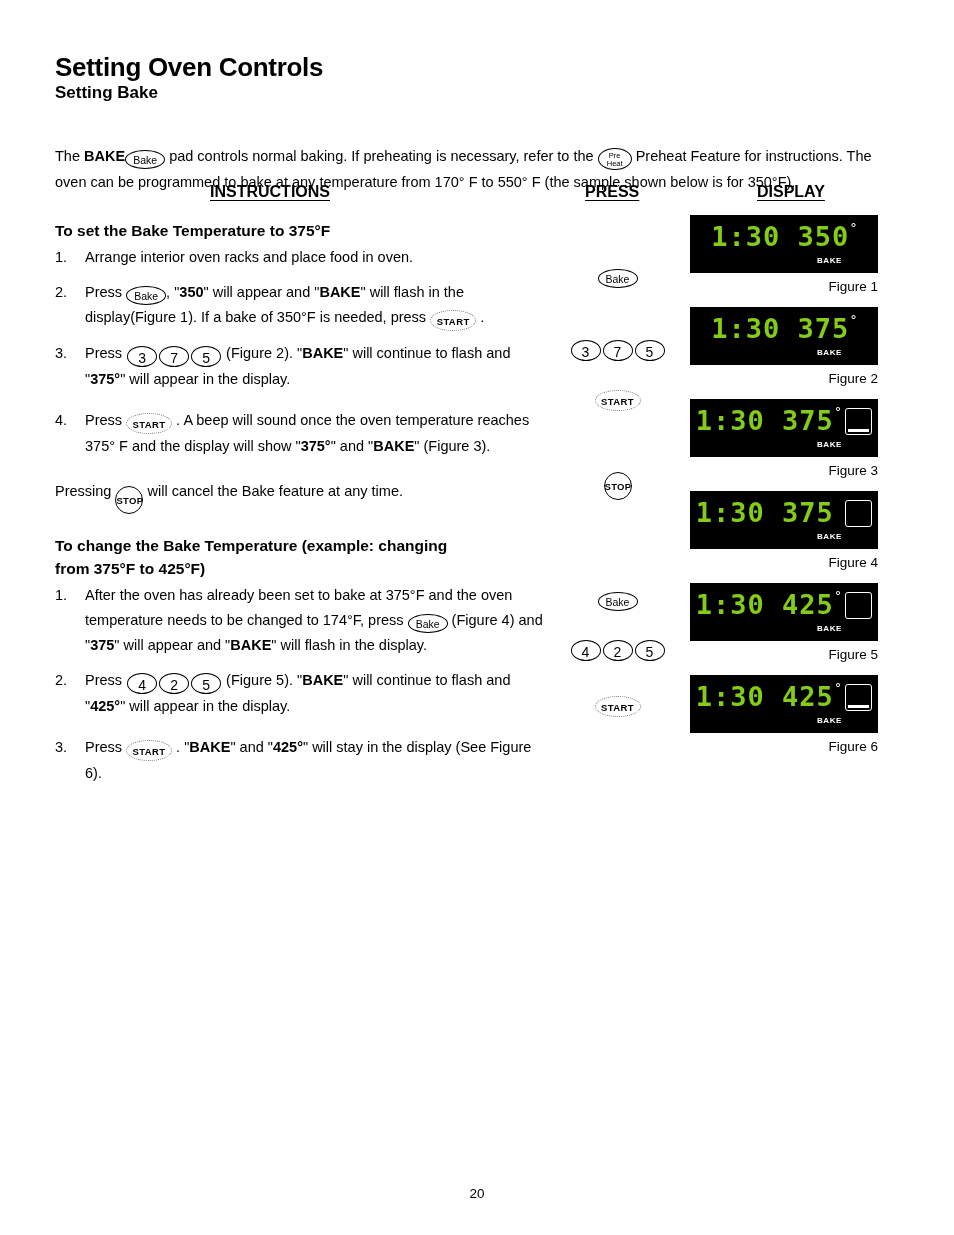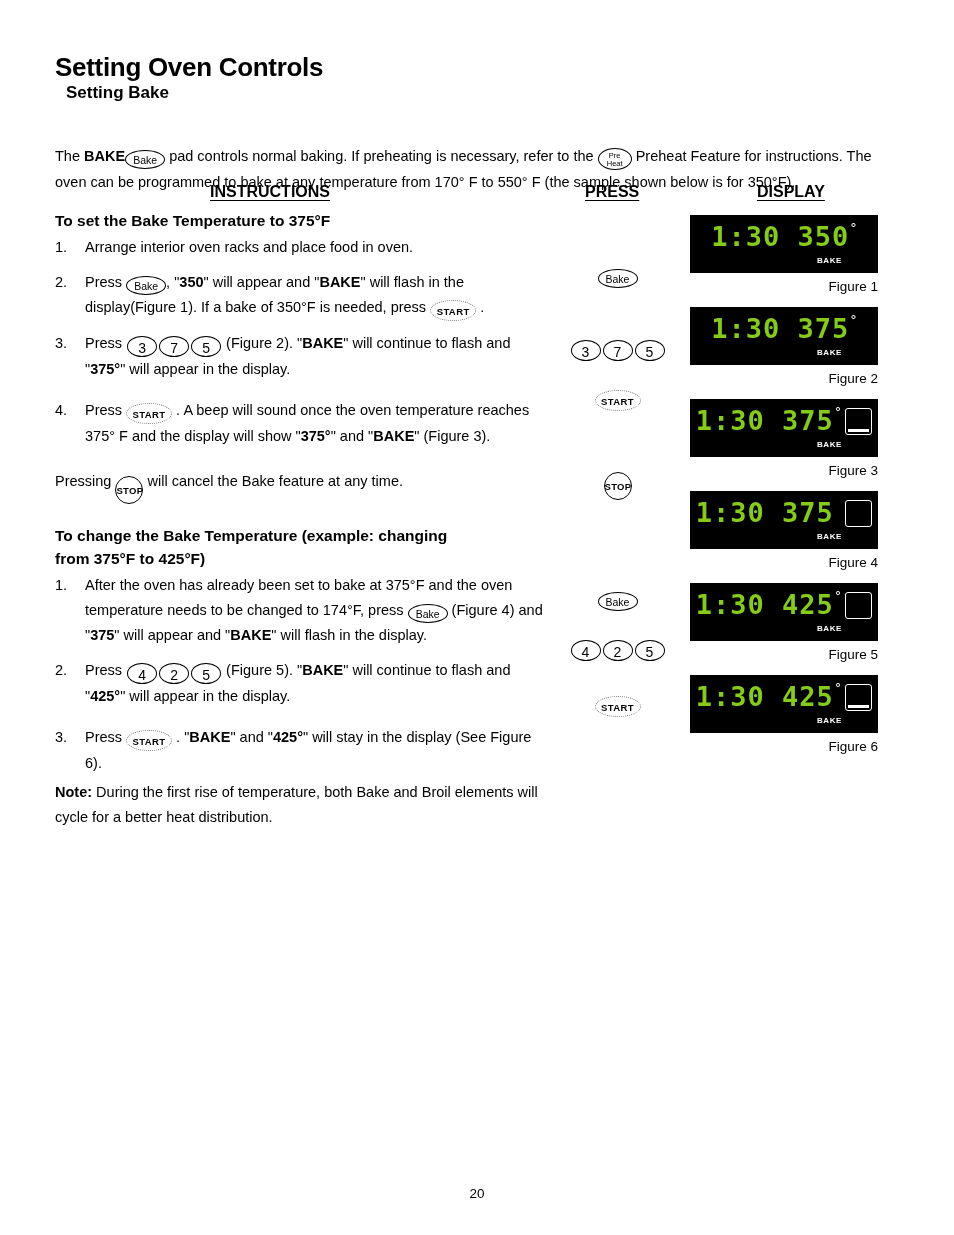--- a/index.html
+++ b/index.html
@@ -25,21 +25,21 @@
   .title {
     position: absolute;
     left: 55px;
     top: 52px;
     font-size: 26px;
     font-weight: bold;
     letter-spacing: -0.3px;
   }
   .subtitle {
     position: absolute;
-    left: 66px;
+    left: 55px;
     top: 83px;
     font-size: 17px;
     font-weight: bold;
   }
 
   
   .intro {
     position: absolute;
     left: 55px;
     top: 112px;
@@ -59,21 +59,21 @@
     text-underline-offset: 3px;
   }
   .colhead.instructions { left: 210px; top: 183px; }
   .colhead.press { left: 585px; top: 183px; }
   .colhead.display { left: 757px; top: 183px; }
 
   
   .instr-col {
     position: absolute;
     left: 55px;
-    top: 208px;
+    top: 218px;
     width: 490px;
     font-size: 14.5px;
     line-height: 25px;
   }
   .sec-head {
     font-size: 15.5px;
     font-weight: bold;
     margin: 0 0 2px 0;
   }
   .sec-head.two-line { line-height: 23px; margin-bottom: 3px; }
@@ -321,21 +321,20 @@
       <p><span>Press </span><span class="key key-digit">4</span><span class="key key-digit">2</span><span class="key key-digit">5</span><span> (Figure 5). "</span><b>BAKE</b><span>" will continue to flash and "</span><b>425°</b><span>" will appear in the display.</span></p>
     </div>
 
     <div class="spacer-12"></div>
 
     <div class="step">
       <span class="num">3.</span>
       <p><span>Press </span><span class="key key-start">START</span><span> . "</span><b>BAKE</b><span>" and "</span><b>425°</b><span>" will stay in the display (See Figure 6).</span></p>
     </div>
 
-    <p class="note"><b>Note:</b><span> During the first rise of temperature, both Bake and Broil elements will cycle for a better heat distribution.</span></p>
 
   </div>
 
   <div class="press-col">
       <div class="press-item" style="top: 48px;"><span class="key key-bake">Bake</span></div>
       <div class="press-item" style="top: 120px;"><span class="press-digits"><span class="key key-digit">3</span><span class="key key-digit">7</span><span class="key key-digit">5</span></span></div>
       <div class="press-item" style="top: 170px;"><span class="key key-start">START</span></div>
       <div class="press-item" style="top: 250px;"><span class="key key-stop">STOP</span></div>
       <div class="press-item" style="top: 371px;"><span class="key key-bake">Bake</span></div>
       <div class="press-item" style="top: 420px; text-decoration: underline;"><span class="press-digits"><span class="key key-digit">4</span><span class="key key-digit">2</span><span class="key key-digit">5</span></span></div>

